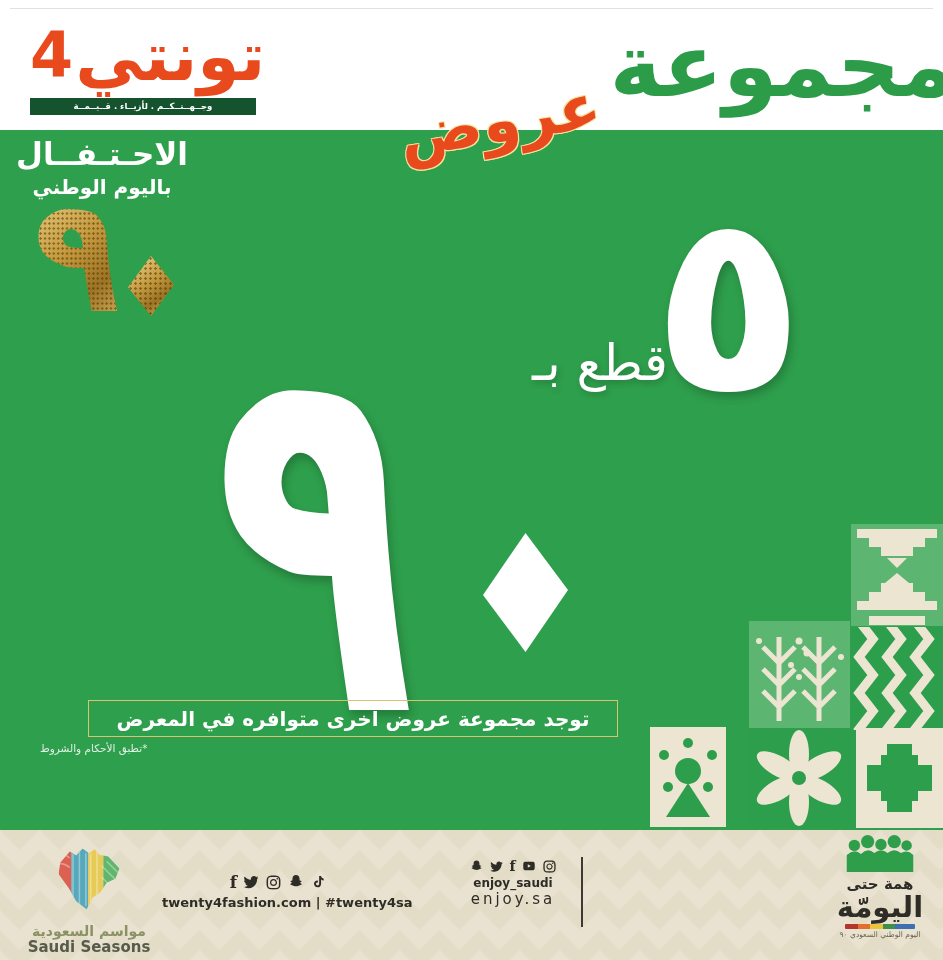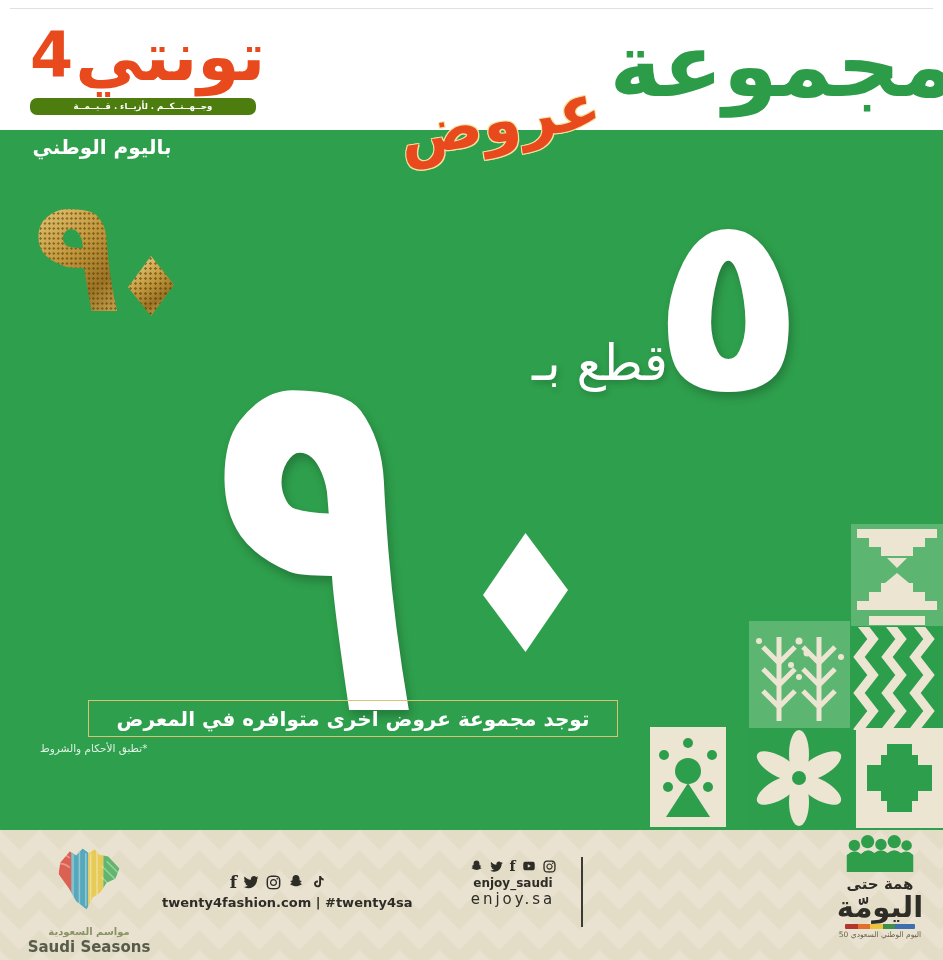--- a/index.html
+++ b/index.html
@@ -7,22 +7,22 @@
   .poster { position:relative; width:943px; height:960px; background:#ffffff; overflow:hidden; margin:0 auto; }
   .abs { position:absolute; }
 
   .hairline { top:8px; left:10px; right:10px; height:1px; background:#e0e0de; }
 
   
   .brand { left:30px; top:20px; direction:ltr; }
   .brand-row { display:flex; align-items:flex-start; gap:2px; color:#e8491d; font-weight:bold; }
   .brand-num { font-size:62px; line-height:70px; }
   .brand-ar { font-size:68px; line-height:74px; letter-spacing:-1px; }
-  .brand-bar { margin-top:4px; width:226px; height:17px; background:#4d7c0f; color:#fff;
-               font-size:8.5px; line-height:17px; text-align:center; letter-spacing:1.5px; font-weight:bold;border-radius:7px; }
+  .brand-bar { margin-top:4px; width:226px; height:17px; background:#14532d; color:#fff;
+               font-size:8.5px; line-height:17px; text-align:center; letter-spacing:1.5px; font-weight:bold; }
 
   .headline-top { right:-12px; top:6px; color:#2c9c49; font-size:88px; font-weight:bold;
                   line-height:120px; white-space:nowrap; }
   .headline-accent { left:398px; top:84px; color:#e8491d; font-size:62px; font-weight:bold;
                      transform:rotate(-9deg); white-space:nowrap;
                      text-shadow:-1px -1px 0 #f3e3a0, 1px -1px 0 #f3e3a0, -1px 1px 0 #f3e3a0, 1px 1px 0 #f3e3a0; }
 
   
   .green-field { left:0; top:130px; width:943px; height:700px; background:#2e9f4c; }
 
@@ -72,21 +72,21 @@
 
   
   .footer { left:0; top:830px; width:943px; height:130px;
       background:
         linear-gradient(135deg,#e3dcc7 25%,transparent 25%) -20px 0/40px 40px repeat,
         linear-gradient(225deg,#e3dcc7 25%,transparent 25%) -20px 0/40px 40px repeat,
         linear-gradient(315deg,#e3dcc7 25%,transparent 25%) 0 0/40px 40px repeat,
         linear-gradient(45deg,#e3dcc7 25%,transparent 25%) 0 0/40px 40px repeat,#e9e2d0; }
 
   .seasons { left:26px; top:842px; width:126px; text-align:center; }
-  .seasons-ar { font-size:10px; font-weight:bold; color:#8a9266; direction:rtl; line-height:15px; margin-top:2px; }
+  .seasons-ar { font-size:14px; font-weight:bold; color:#8a9266; direction:rtl; line-height:15px; margin-top:2px; }
   .seasons-en { font-size:15px; font-weight:bold; color:#565b4b; line-height:17px; }
 
   .dark { color:#2e2c26; }
   .icon-row { display:flex; align-items:center; justify-content:center; gap:5px; }
   .icon-row svg { fill:#2e2c26; }
   .fb-letter { font-weight:bold; color:#2e2c26; font-family:"DejaVu Serif", serif; }
 
   .tw4 { left:162px; top:872px; width:232px; text-align:center; }
   .tw4-links { font-size:13px; font-weight:bold; margin-top:3px; white-space:nowrap; }
 
@@ -123,20 +123,21 @@
       <span class="brand-num">4</span>
       <span class="brand-ar">تونتي</span>
     </div>
     <div class="brand-bar">وجــهــتــكــم . لأزيــاء . قــيــمــة</div>
   </div>
 
   <div class="abs headline-top">مجموعة</div>
   <div class="abs headline-accent">عروض</div>
 
   <div class="abs celebration">
+    <div class="celebration-l1">الاحـتـفــال</div>
     <div class="celebration-l2">باليوم الوطني</div>
   </div>
   <div class="abs gold-nine gold-text">٩</div>
   <div class="abs gold-diamond"></div>
 
   <div class="abs big-five">٥</div>
   <div class="abs pieces-label">قطع بـ</div>
   <div class="abs big-nine">٩</div>
   <div class="abs big-zero-diamond"></div>
 
@@ -296,16 +297,16 @@
           <circle cx="23" cy="8" r="7"></circle>
           <circle cx="37" cy="11" r="6"></circle>
           <circle cx="51" cy="8" r="7"></circle>
           <circle cx="64" cy="12" r="5.5"></circle>
         <path d="M1 40 V22 Q9 15 16 21 Q23 14 30 20 Q37 14 44 20 Q51 14 58 20 Q65 16 71 22 V40 Z"></path>
       </g>
     </svg>
     <div class="qimmah-l1">همة حتى</div>
     <div class="qimmah-l2">اليومّة</div>
     <div class="qimmah-strip"></div>
-    <div class="qimmah-cap">اليوم الوطني السعودي 50</div>
+    <div class="qimmah-cap">اليوم الوطني السعودي ٩٠</div>
   </div>
 
 </div>
 
 </body></html>

